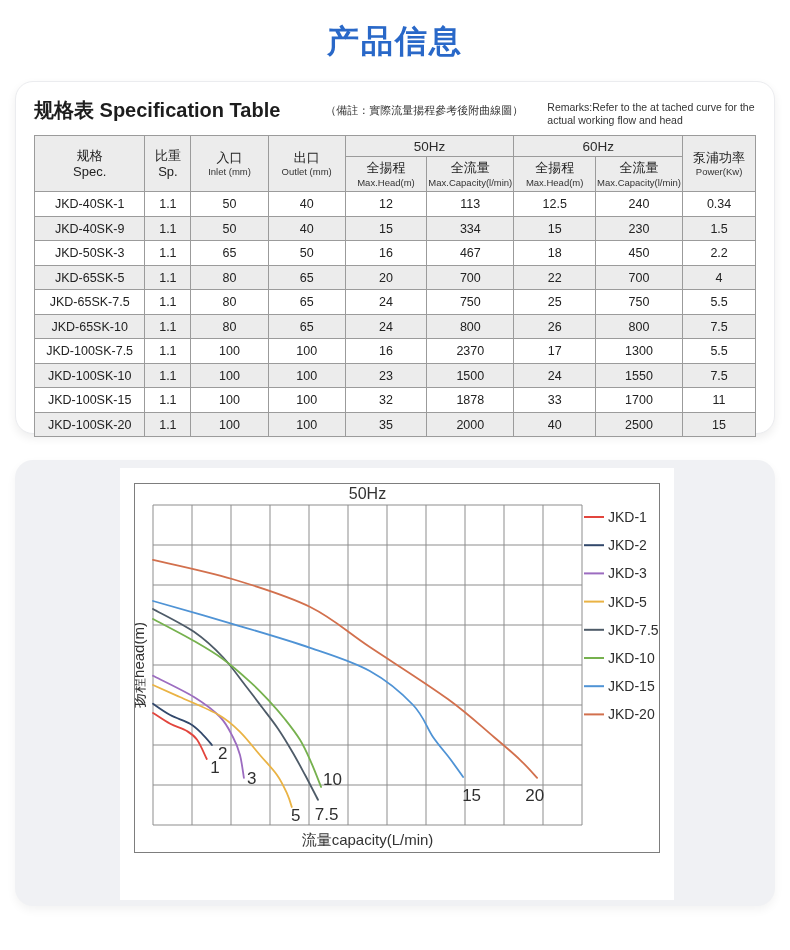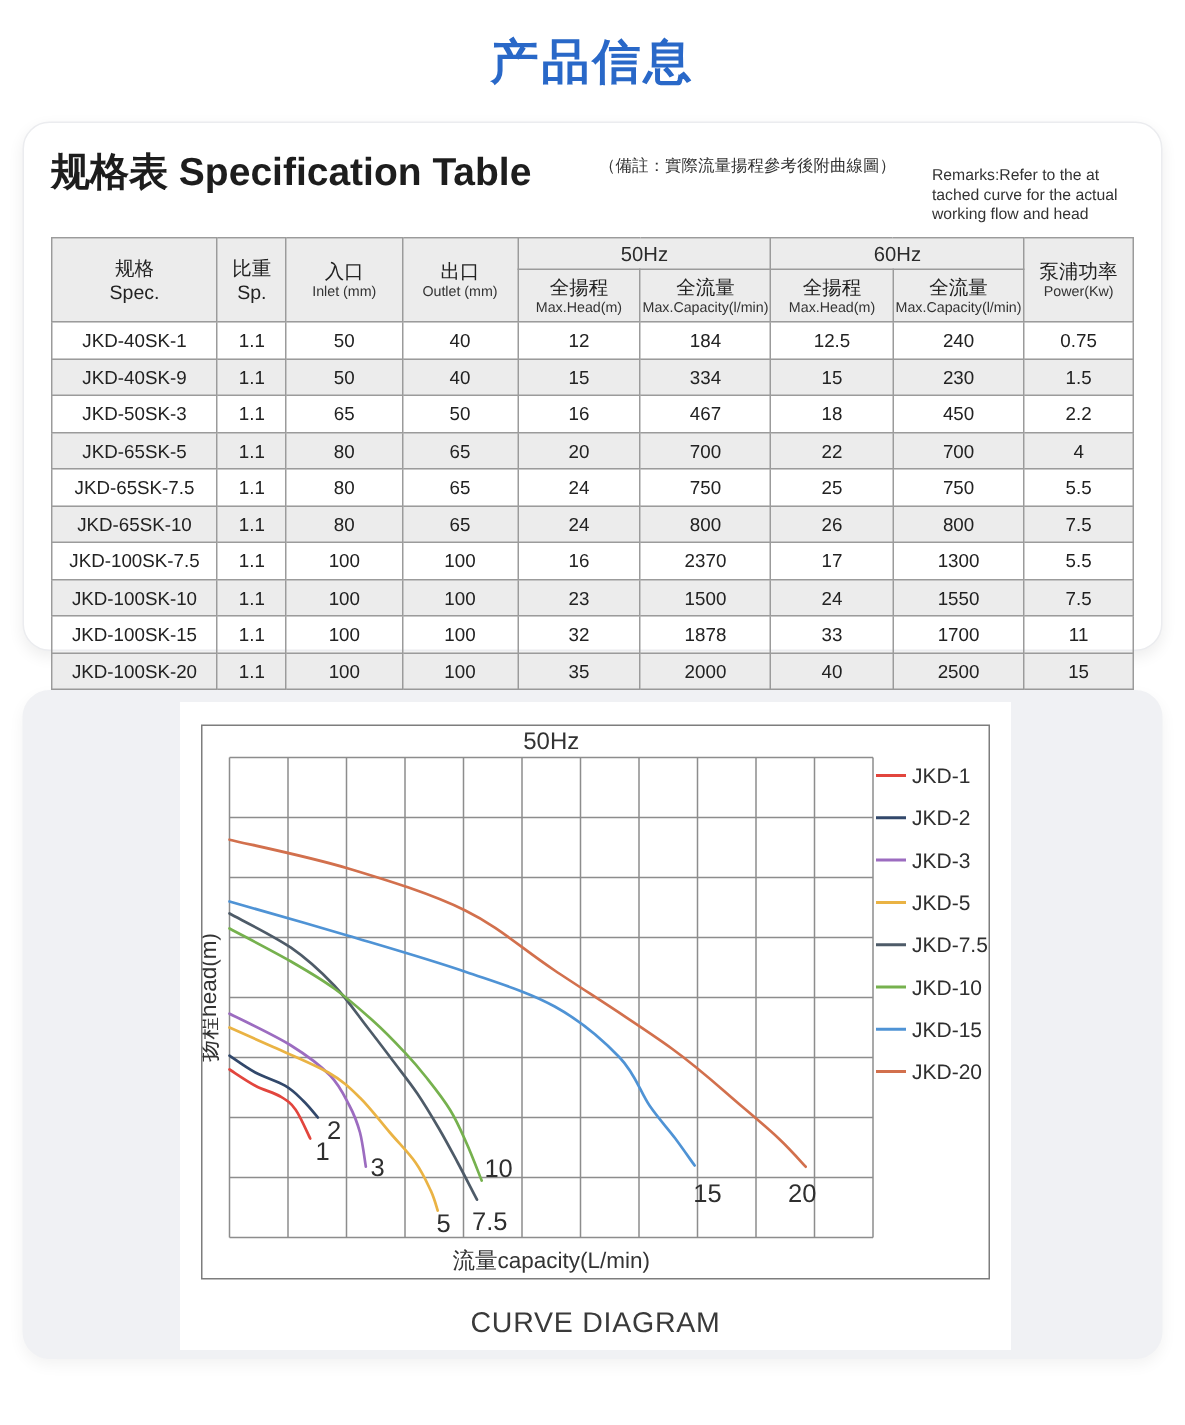--- a/index.html
+++ b/index.html
@@ -13,23 +13,23 @@
     font-size:32px;font-weight:bold;letter-spacing:2px;
     color:#2968c8;
   }
   .card{margin:0 15px;border-radius:18px;box-sizing:border-box;}
   .spec-card{
     background:#fff;border:1px solid #ebecef;
     box-shadow:0 4px 10px rgba(0,0,0,0.07);
     padding:13px 18px 10px 18px;height:353px;
   }
   .spec-header{display:flex;align-items:flex-start;margin:2px 0 8px 0;}
-  .spec-heading{font-size:26px;font-weight:bold;color:#1d1d1d;white-space:nowrap;}
+  .spec-heading{font-size:20px;font-weight:bold;color:#1d1d1d;white-space:nowrap;}
   .spec-remark-cn{font-size:11px;color:#333;margin:6px 24px 0 45px;white-space:nowrap;}
-  .spec-remark-en{font-size:10.5px;color:#333;margin-top:14px;line-height:1.25;width:215px;margin-left:auto;}
+  .spec-remark-en{font-size:10.5px;color:#333;margin-top:4px;line-height:1.25;width:215px;margin-left:auto;}
   table.spec{
     width:100%;border-collapse:collapse;table-layout:fixed;
     border:1px solid #8a8a8a;
   }
   table.spec th,table.spec td{
     border:1px solid #9b9b9b;text-align:center;vertical-align:middle;padding:0;
   }
   table.spec thead th{background:#ececec;font-weight:normal;}
   .th-cn{font-size:13px;color:#222;line-height:1.25;}
   .th-en{font-size:9.5px;color:#333;line-height:1.2;}
@@ -121,24 +121,24 @@
         </th>
       </tr>
     </thead>
     <tbody>
         <tr>
           <td>JKD-40SK-1</td>
           <td>1.1</td>
           <td>50</td>
           <td>40</td>
           <td>12</td>
-          <td>184</td>
+          <td>113</td>
           <td>12.5</td>
           <td>240</td>
-          <td>0.75</td>
+          <td>0.34</td>
         </tr>
         <tr>
           <td>JKD-40SK-9</td>
           <td>1.1</td>
           <td>50</td>
           <td>40</td>
           <td>15</td>
           <td>334</td>
           <td>15</td>
           <td>230</td>
@@ -291,15 +291,14 @@
           <path d="M18.0 117.0 C31.2 120.8 71.0 132.0 97.2 139.8 C123.4 147.6 152.2 155.9 175.2 163.8 C198.1 171.7 217.7 177.5 234.8 187.0 C252.0 196.5 267.6 210.0 278.1 221.0 C288.7 232.0 291.8 244.0 298.0 253.0 C304.2 262.0 310.2 268.3 315.2 275.0 C320.2 281.7 325.9 290.0 328.1 293.0" fill="none" stroke="#4f93d5" stroke-width="1.8" stroke-linecap="round"></path>
           <text x="336.63" y="317.4" text-anchor="middle" font-size="17" fill="#2f2f2f">15</text>
           <line x1="449" y1="202.2" x2="469" y2="202.2" stroke="#4f93d5" stroke-width="2"></line>
           <text x="473" y="207.2" font-size="14" fill="#2f2f2f">JKD-15</text>
           <path d="M18.0 75.8 C31.2 79.0 71.0 87.1 97.2 95.0 C123.4 102.9 152.2 111.7 175.2 123.0 C198.1 134.3 211.9 147.7 234.8 163.0 C257.8 178.3 292.2 200.0 312.8 215.0 C333.5 230.0 346.8 242.9 358.9 253.0 C370.9 263.1 377.8 269.0 385.0 275.8 C392.2 282.6 399.3 290.8 402.1 293.8" fill="none" stroke="#d2704d" stroke-width="1.8" stroke-linecap="round"></path>
           <text x="399.80999999999995" y="317" text-anchor="middle" font-size="17" fill="#2f2f2f">20</text>
           <line x1="449" y1="230.4" x2="469" y2="230.4" stroke="#d2704d" stroke-width="2"></line>
           <text x="473" y="235.4" font-size="14" fill="#2f2f2f">JKD-20</text>
         </svg>
     </div>
-    <div class="curve-caption">CURVE DIAGRAM</div>
   </div>
 </div>
 
 </body></html>

